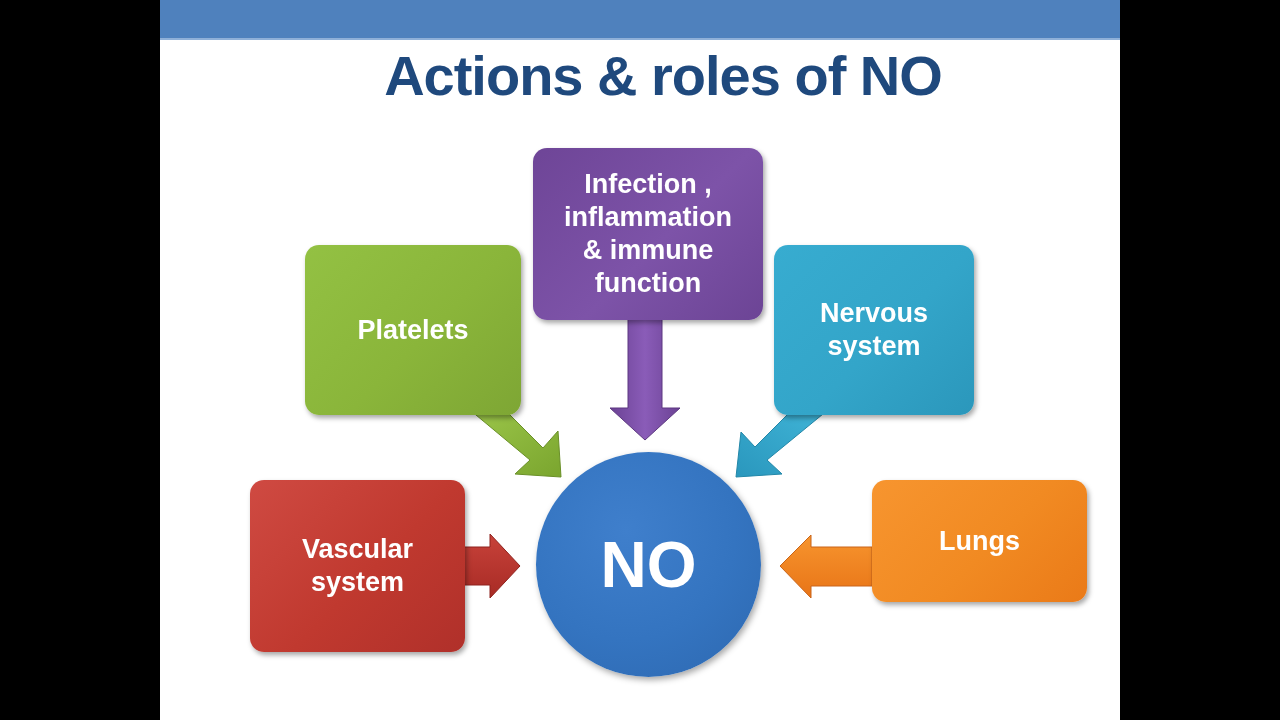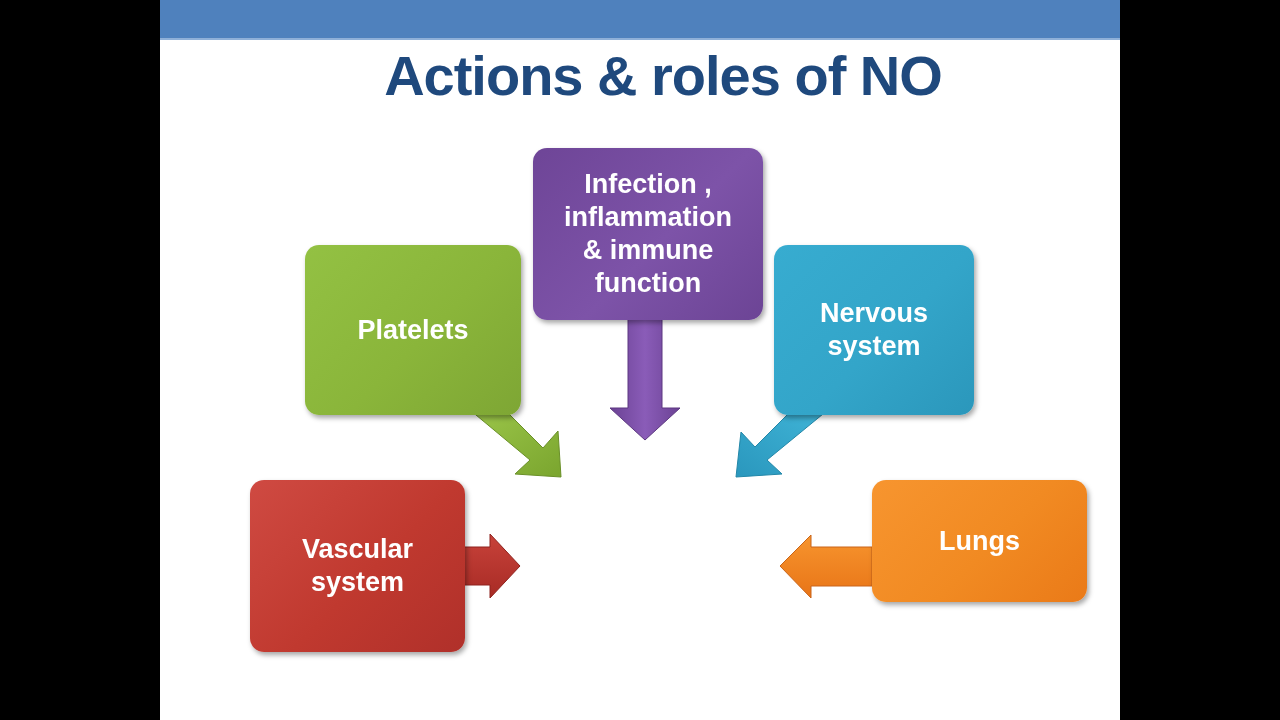--- a/index.html
+++ b/index.html
@@ -73,13 +73,16 @@
 
   <div class="box" style="left:614px; top:245px; width:200px; height:170px; background:linear-gradient(135deg,#37acd0 0%,#33a5c9 55%,#2b97bb 100%);">
     <span>Nervous
 system</span>
   </div>
 
   <div class="box" style="left:712px; top:480px; width:215px; height:122px; background:linear-gradient(135deg,#f7952f 0%,#f18a22 55%,#ea7a18 100%);">
     <span>Lungs</span>
   </div>
 
+  <div class="circle">
+    <span>NO</span>
+  </div>
 </div>
 
 </body></html>

